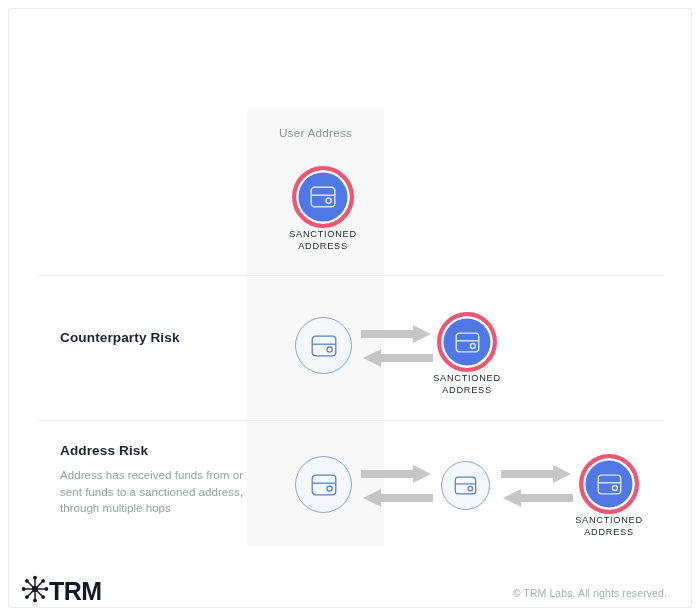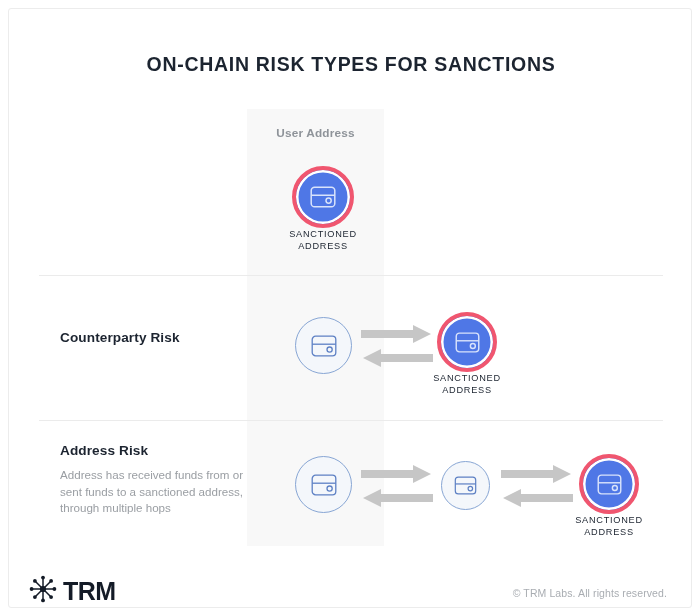--- a/index.html
+++ b/index.html
@@ -40,21 +40,20 @@
     background:#f8f8f8;
   }
   .band-label{
     position:absolute;
     left:238px;top:117px;
     width:137px;
     text-align:center;
     font-size:11.8px;
     color:#8e9399;
     letter-spacing:0.2px;
-    font-weight:bold;
   }
 
   
   .divider{
     position:absolute;
     left:30px;width:624px;height:1px;
     background:#ebebeb;
   }
   .divider.d1{top:266px;}
   .divider.d2{top:411px;}
@@ -104,22 +103,22 @@
     color:#1c2430;
     width:120px;
   }
 
   
   .arrows{position:absolute;}
 
   
   .footer-logo{
     position:absolute;
-    left:20px;top:566px;
-    display:flex;align-items:center;gap:6px;
+    left:12px;top:566px;
+    display:flex;align-items:center;gap:0;
   }
   .footer-logo .mark{display:block;}
   .footer-logo .wordmark{
     font-size:25px;
     font-weight:bold;
     letter-spacing:-0.6px;
     color:#141b27;
     line-height:1;
   }
   .copyright{
@@ -128,21 +127,20 @@
     font-size:10.5px;
     color:#a9adb2;
     letter-spacing:0.1px;
   }
 </style>
 </head>
 <body>
 
 <div class="card">
 
-  <div class="title">ON-CHAIN RISK TYPES FOR SANCTIONS</div>
 
   <div class="band"></div>
   <div class="band-label">User Address</div>
 
   <div class="divider d1"></div>
   <div class="divider d2"></div>
 
   <div class="desc r1">
   </div>
 

